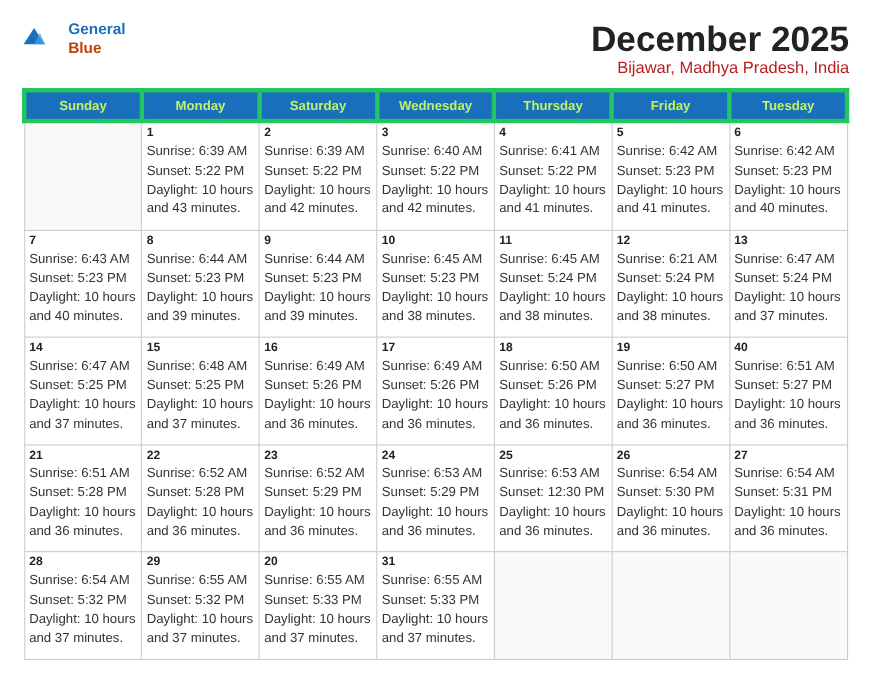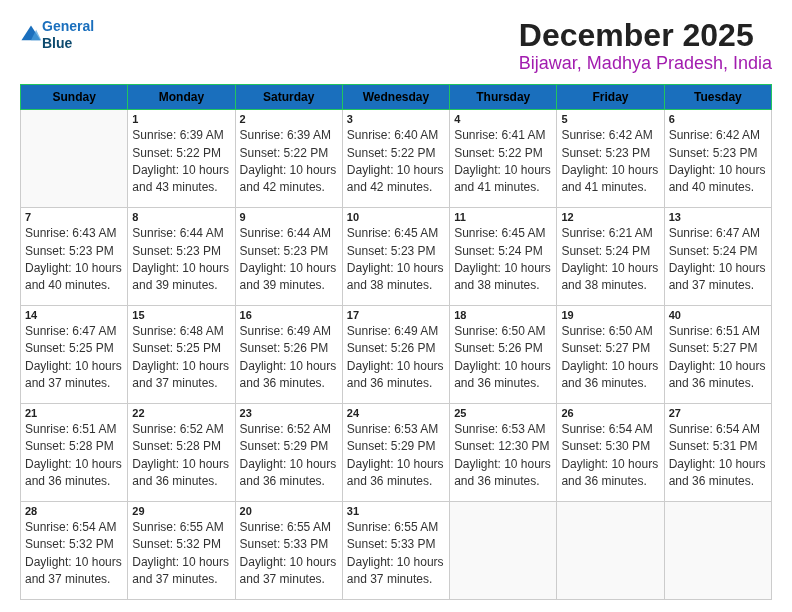--- a/index.html
+++ b/index.html
@@ -19,61 +19,61 @@
     }
     .header {
       display: flex;
       justify-content: space-between;
       align-items: flex-start;
       margin-bottom: 10px;
     }
     .logo {
       display: flex;
       align-items: center;
-      gap: 0;
+      gap: 20px;
     }
     .logo-text {
       font-size: 14px;
       font-weight: bold;
       color: #333;
       line-height: 1.2;
     }
     .logo-text span { color: #1a6fbd; }
     .logo-icon {
       width: 22px;
       height: 22px;
     }
     .title-block {
-      text-align: left;
+      text-align: right;
     }
     .main-title {
       font-size: 32px;
       font-weight: bold;
       color: #222;
       line-height: 1.1;
     }
     .subtitle {
-      font-size: 18px;
-      color: #a21caf;
+      font-size: 15px;
+      color: #b91c1c;
     }
     .calendar {
       flex: 1;
       border: 1px solid #ccc;
       border-collapse: collapse;
       width: 100%;
       table-layout: fixed;
     }
     .calendar th {
       background: #1a6fbd;
-      color: #000000;
+      color: #bef264;
       font-size: 12px;
       font-weight: bold;
       text-align: center;
       padding: 5px 2px;
-      border: 1px solid #22c55e;
+      border: 4px solid #22c55e;
     }
     .calendar td {
       border: 1px solid #ccc;
       vertical-align: top;
       padding: 3px 4px;
       font-size: 9.5px;
       color: #333;
       height: 85px;
       width: calc(100% / 7);
     }
@@ -102,21 +102,21 @@
 
 <div class="page">
   <div class="header">
     <div class="logo">
       <svg class="logo-icon" viewBox="0 0 30 30">
         <polygon points="15,2 28,22 2,22" fill="#1a6fbd"></polygon>
         <polygon points="22,8 29,22 15,22" fill="#4a9fdd" opacity="0.7"></polygon>
       </svg>
       <div class="logo-text">
         <div><span>General</span></div>
-        <div><span style="color:#0c4a6e">Blue</span></div>
+        <div><span style="color:#c2410c">Blue</span></div>
       </div>
     </div>
     <div class="title-block">
       <div class="main-title">December 2025</div>
       <div class="subtitle">Bijawar, Madhya Pradesh, India</div>
     </div>
   </div>
 
   <table class="calendar">
     <thead>

